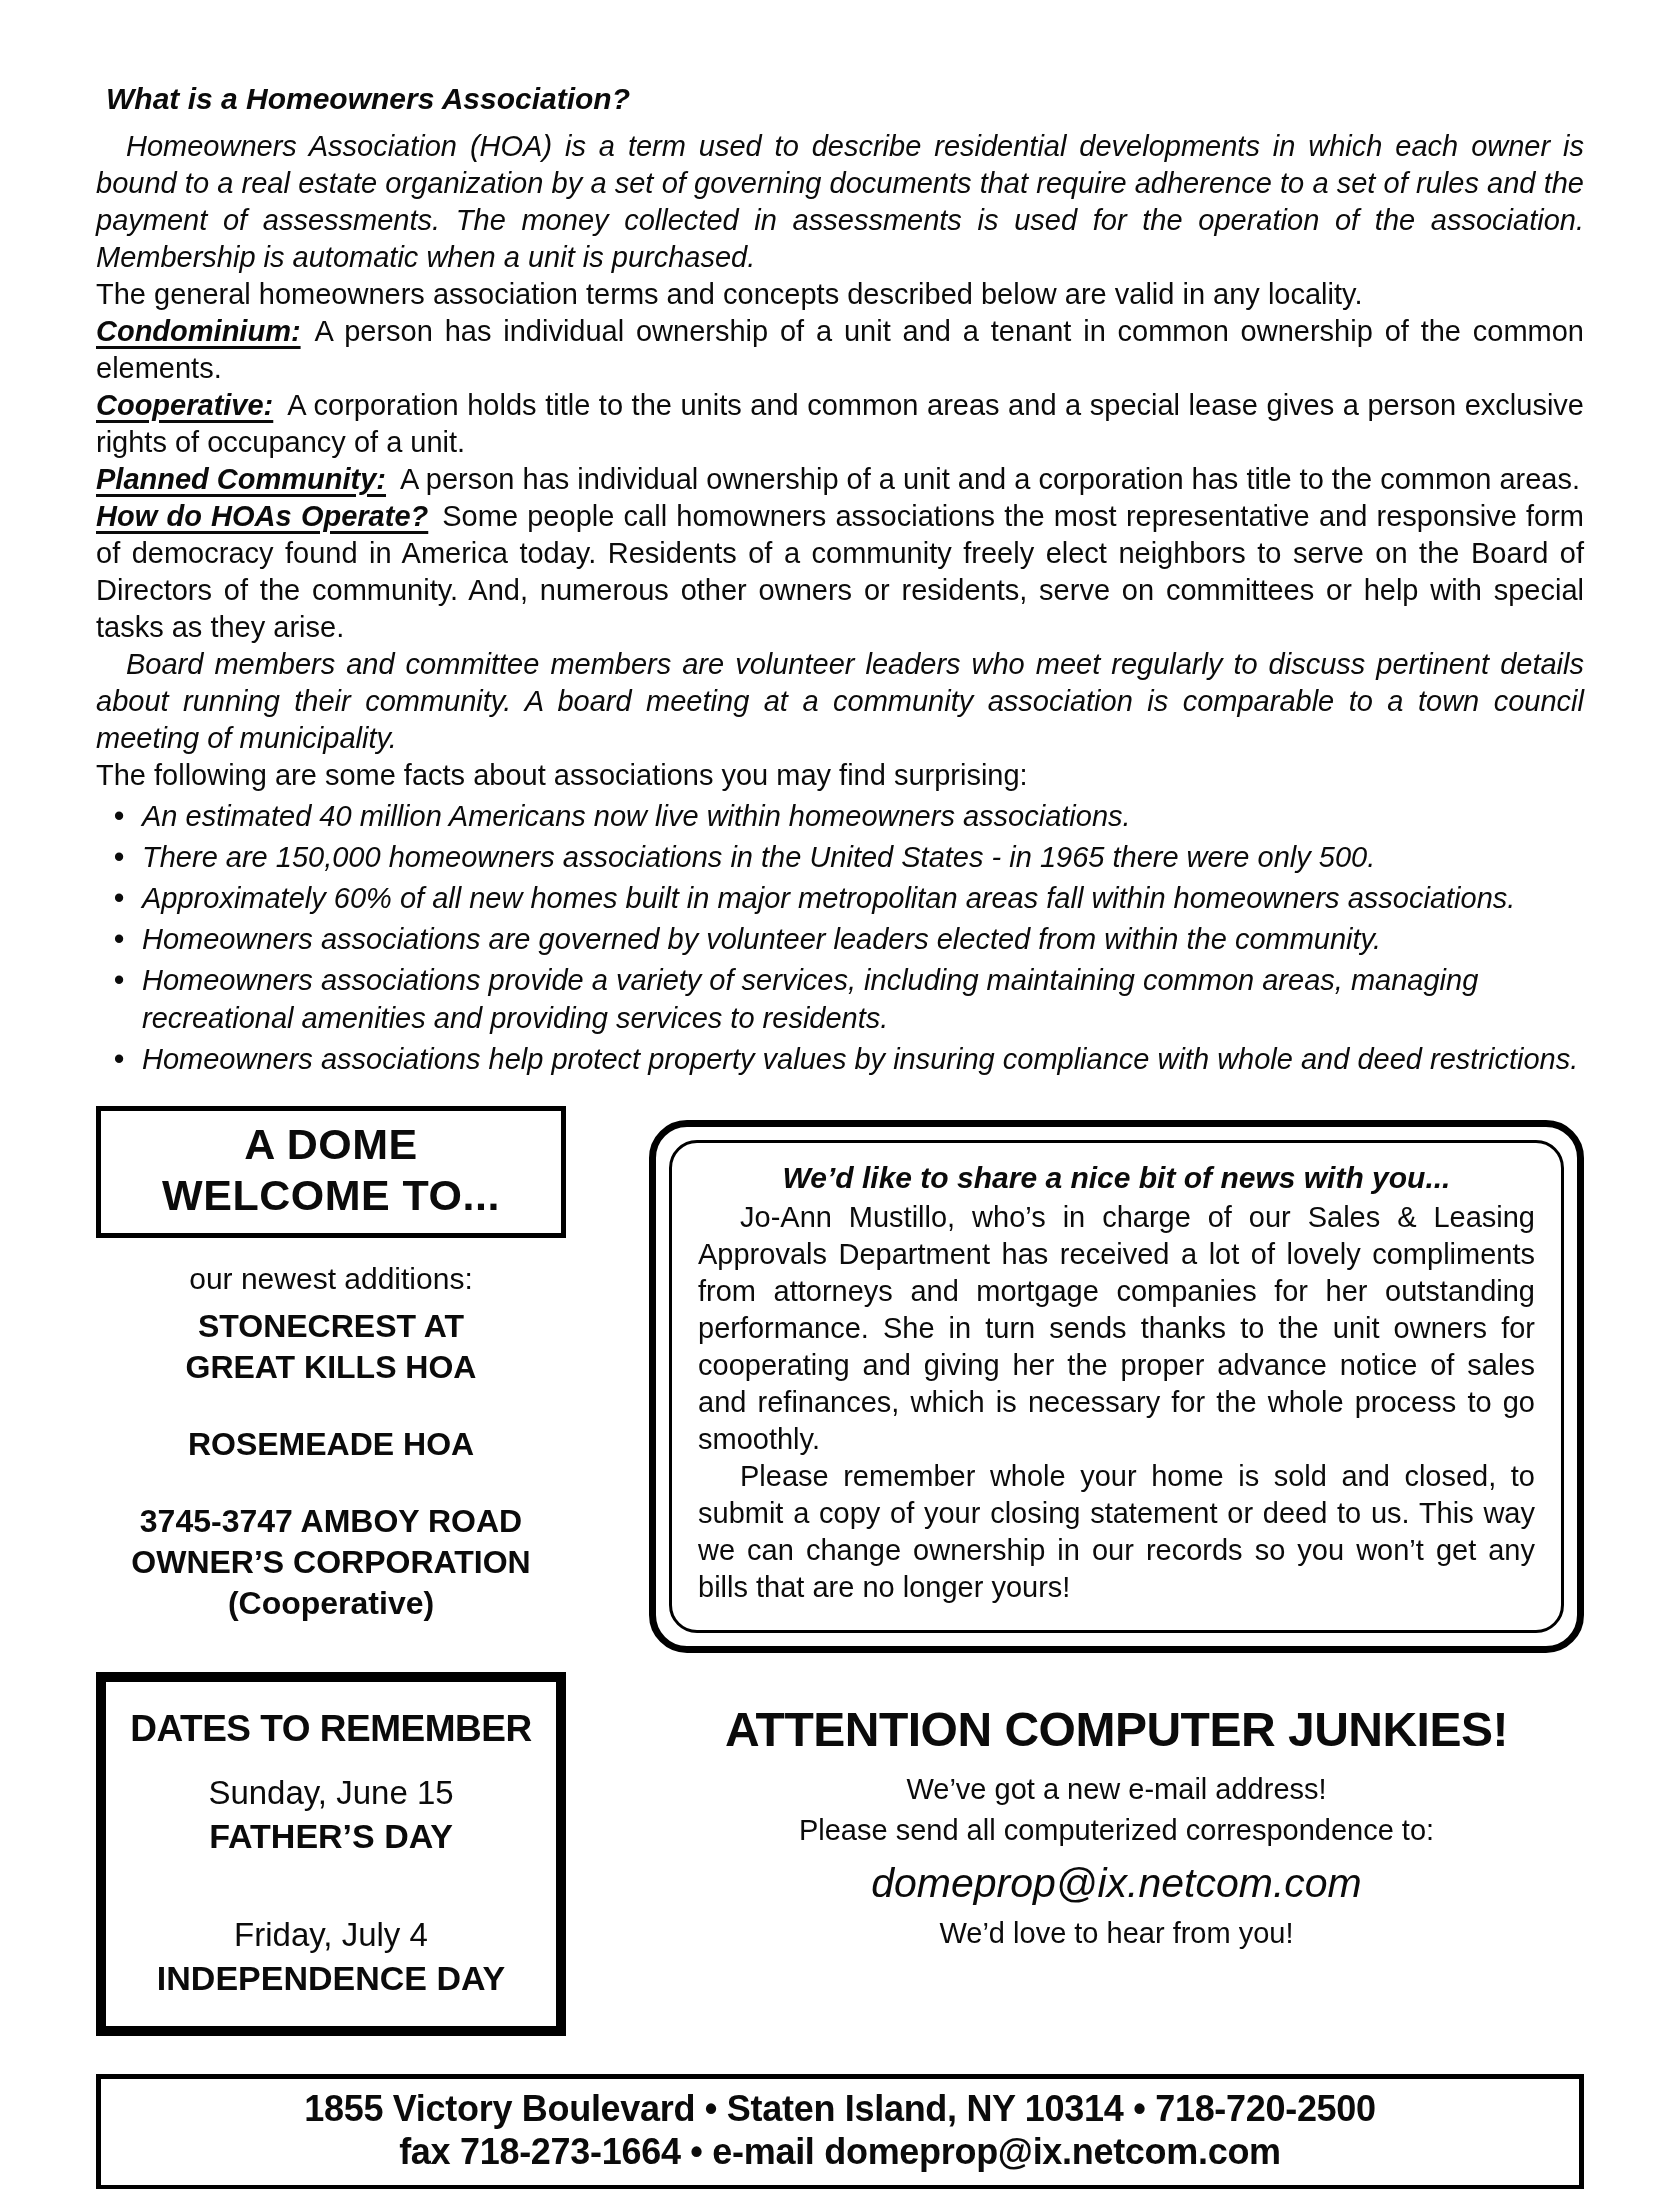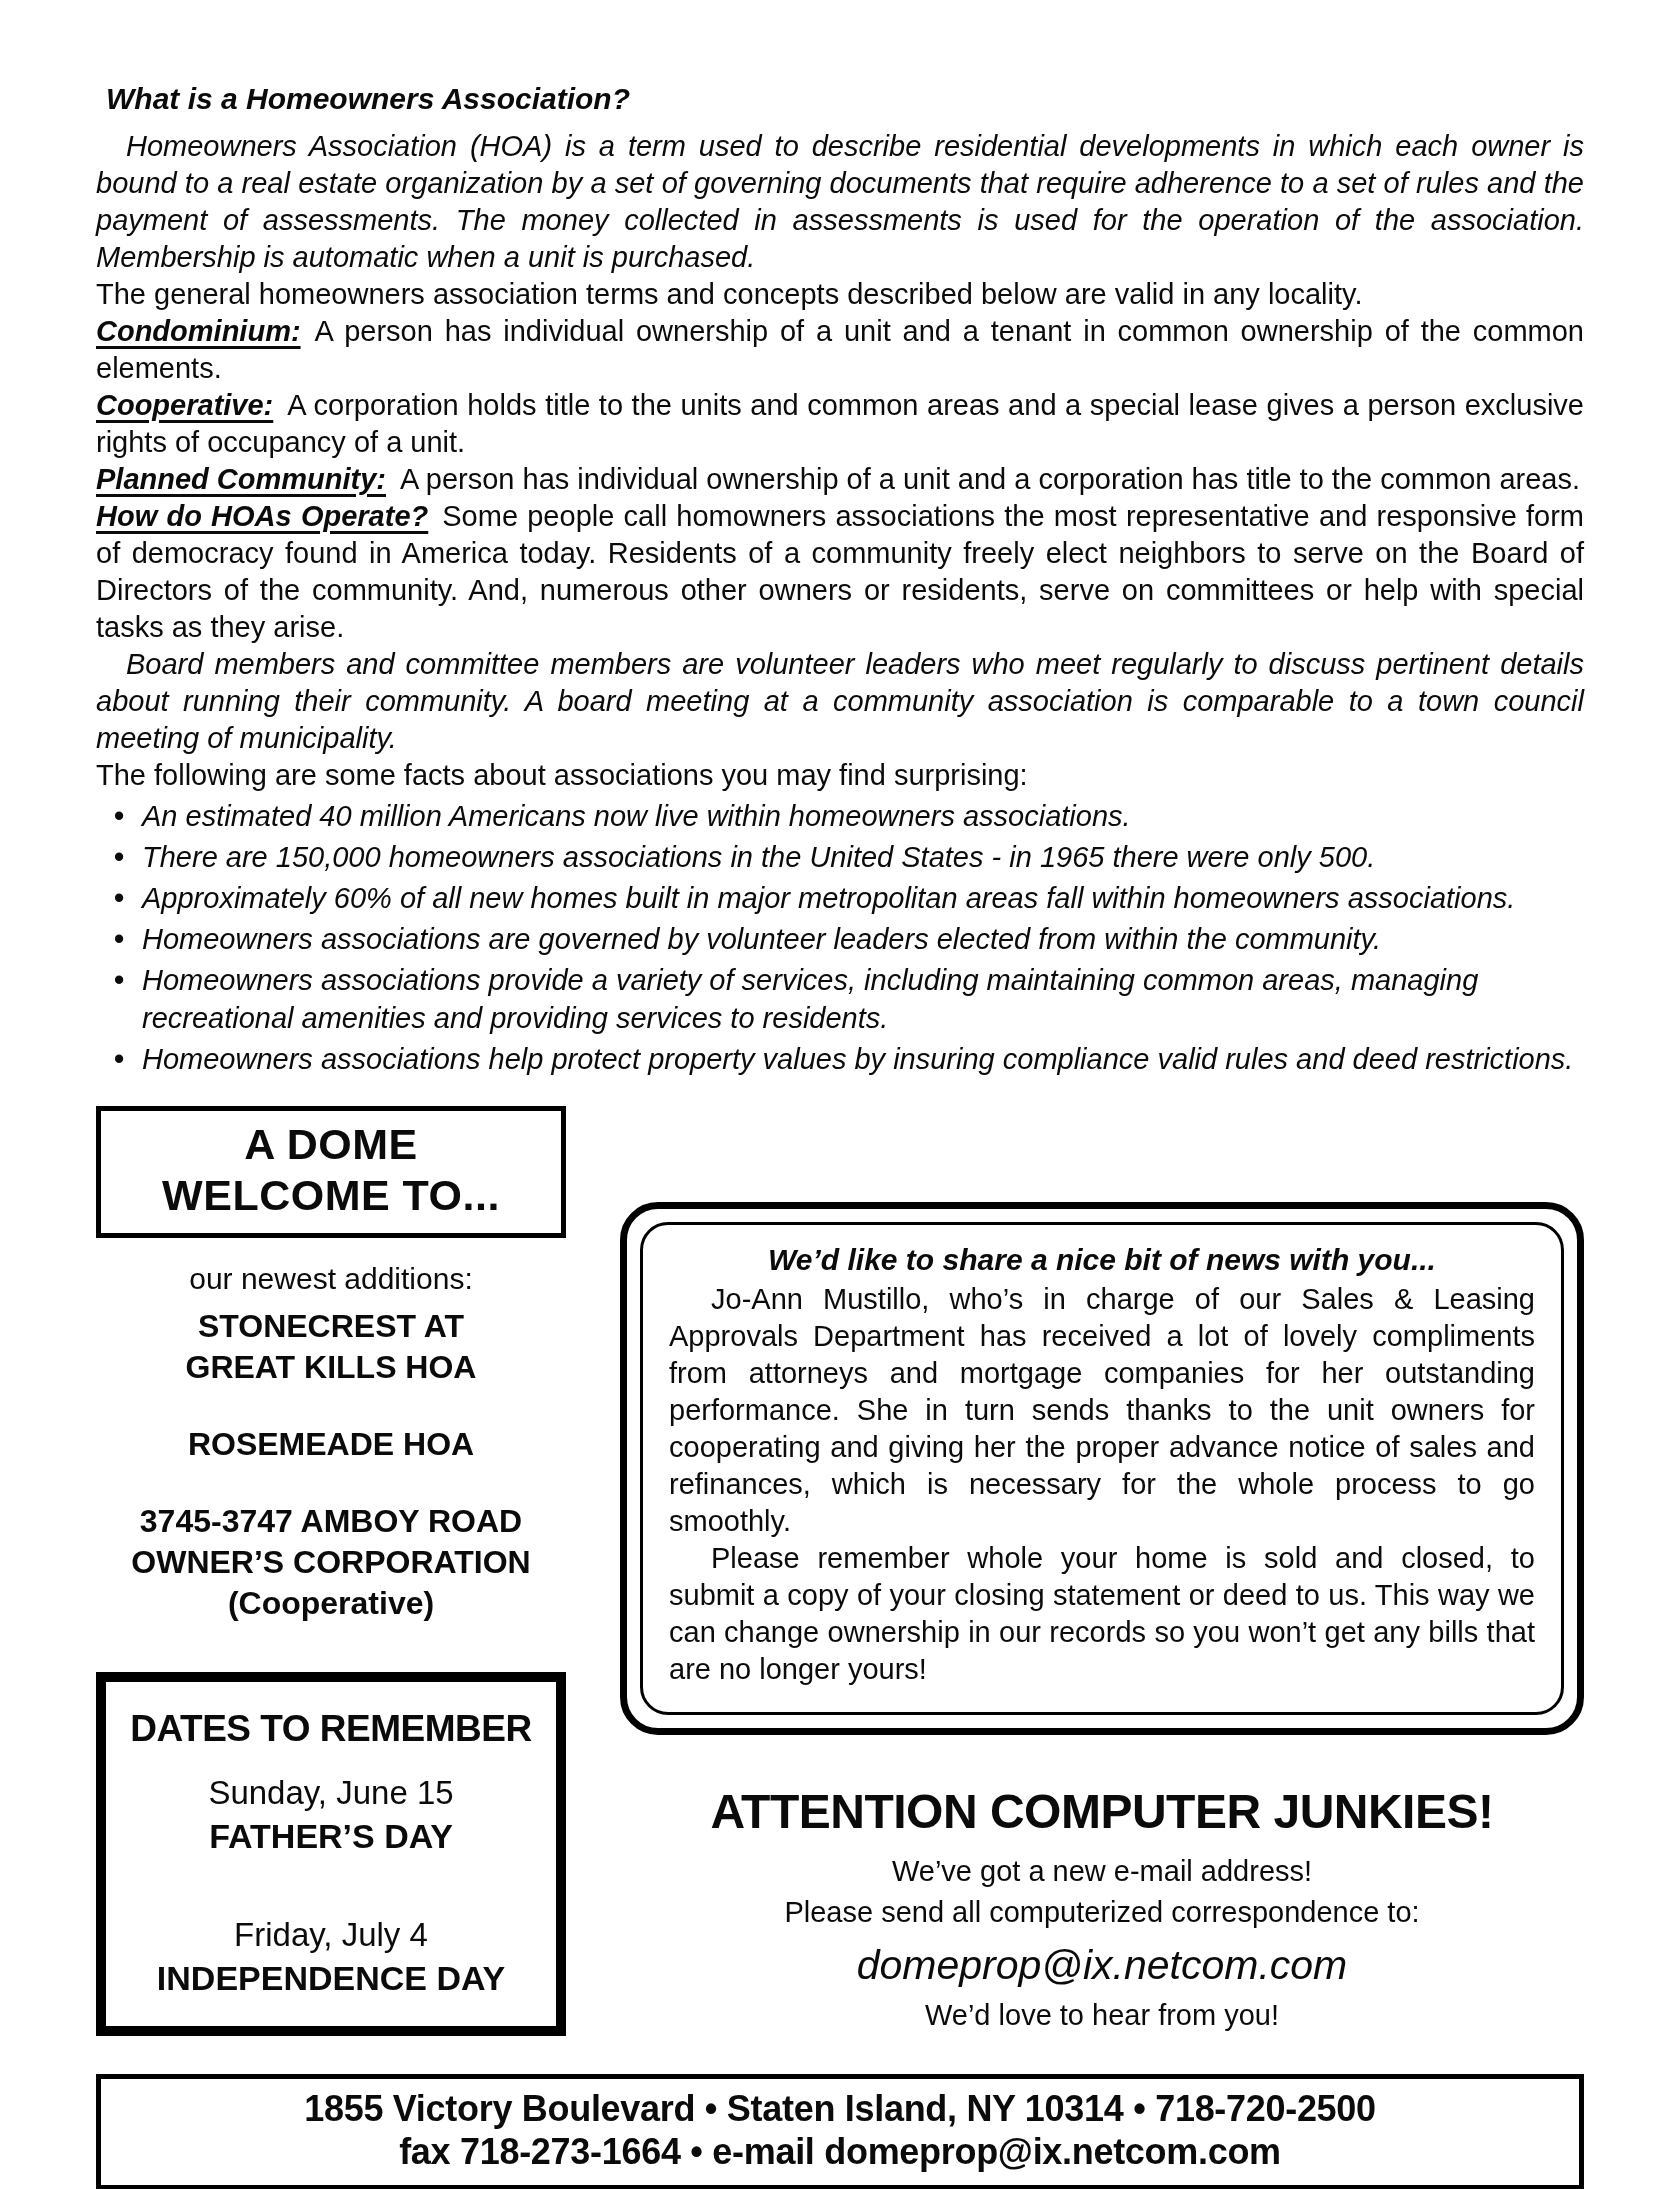--- a/index.html
+++ b/index.html
@@ -69,23 +69,23 @@
   ul.facts-list li::before {
     content: "\2022";
     position: absolute;
     left: -16px;
     font-style: normal;
     font-weight: bold;
   }
   
   .columns {
     display: flex;
-    gap: 54px;
+    gap: 83px;
     margin-top: 28px;
-    align-items: flex-end;
+    align-items: flex-start;
   }
   .left-col  { width: 470px; flex: 0 0 470px; }
   .right-col { flex: 1 1 auto; }
   
   .welcome-box {
     border: 5px solid #000;
     text-align: center;
     padding: 8px 4px 12px 4px;
   }
   .welcome-box .big-line {
@@ -220,21 +220,21 @@
   <p class="body-text indent">Board members and committee members are volunteer leaders who meet regularly to discuss pertinent details about running their community. A board meeting at a community association is comparable to a town council meeting of municipality.</p>
 
   <p class="body-text">The following are some facts about associations you may find surprising:</p>
 
   <ul class="facts-list">
     <li>An estimated 40 million Americans now live within homeowners associations.</li>
     <li>There are 150,000 homeowners associations in the United States - in 1965 there were only 500.</li>
     <li>Approximately 60% of all new homes built in major metropolitan areas fall within homeowners associations.</li>
     <li>Homeowners associations are governed by volunteer leaders elected from within the community.</li>
     <li>Homeowners associations provide a variety of services, including maintaining common areas, managing recreational amenities and providing services to residents.</li>
-    <li>Homeowners associations help protect property values by insuring compliance valid rules and deed restrictions.</li>
+    <li>Homeowners associations help protect property values by insuring compliance with whole and deed restrictions.</li>
   </ul>
 
   <div class="columns">
 
     <div class="left-col">
 
       <div class="welcome-box">
         <div class="big-line">A DOME</div>
         <div class="big-line">WELCOME TO...</div>
       </div>

